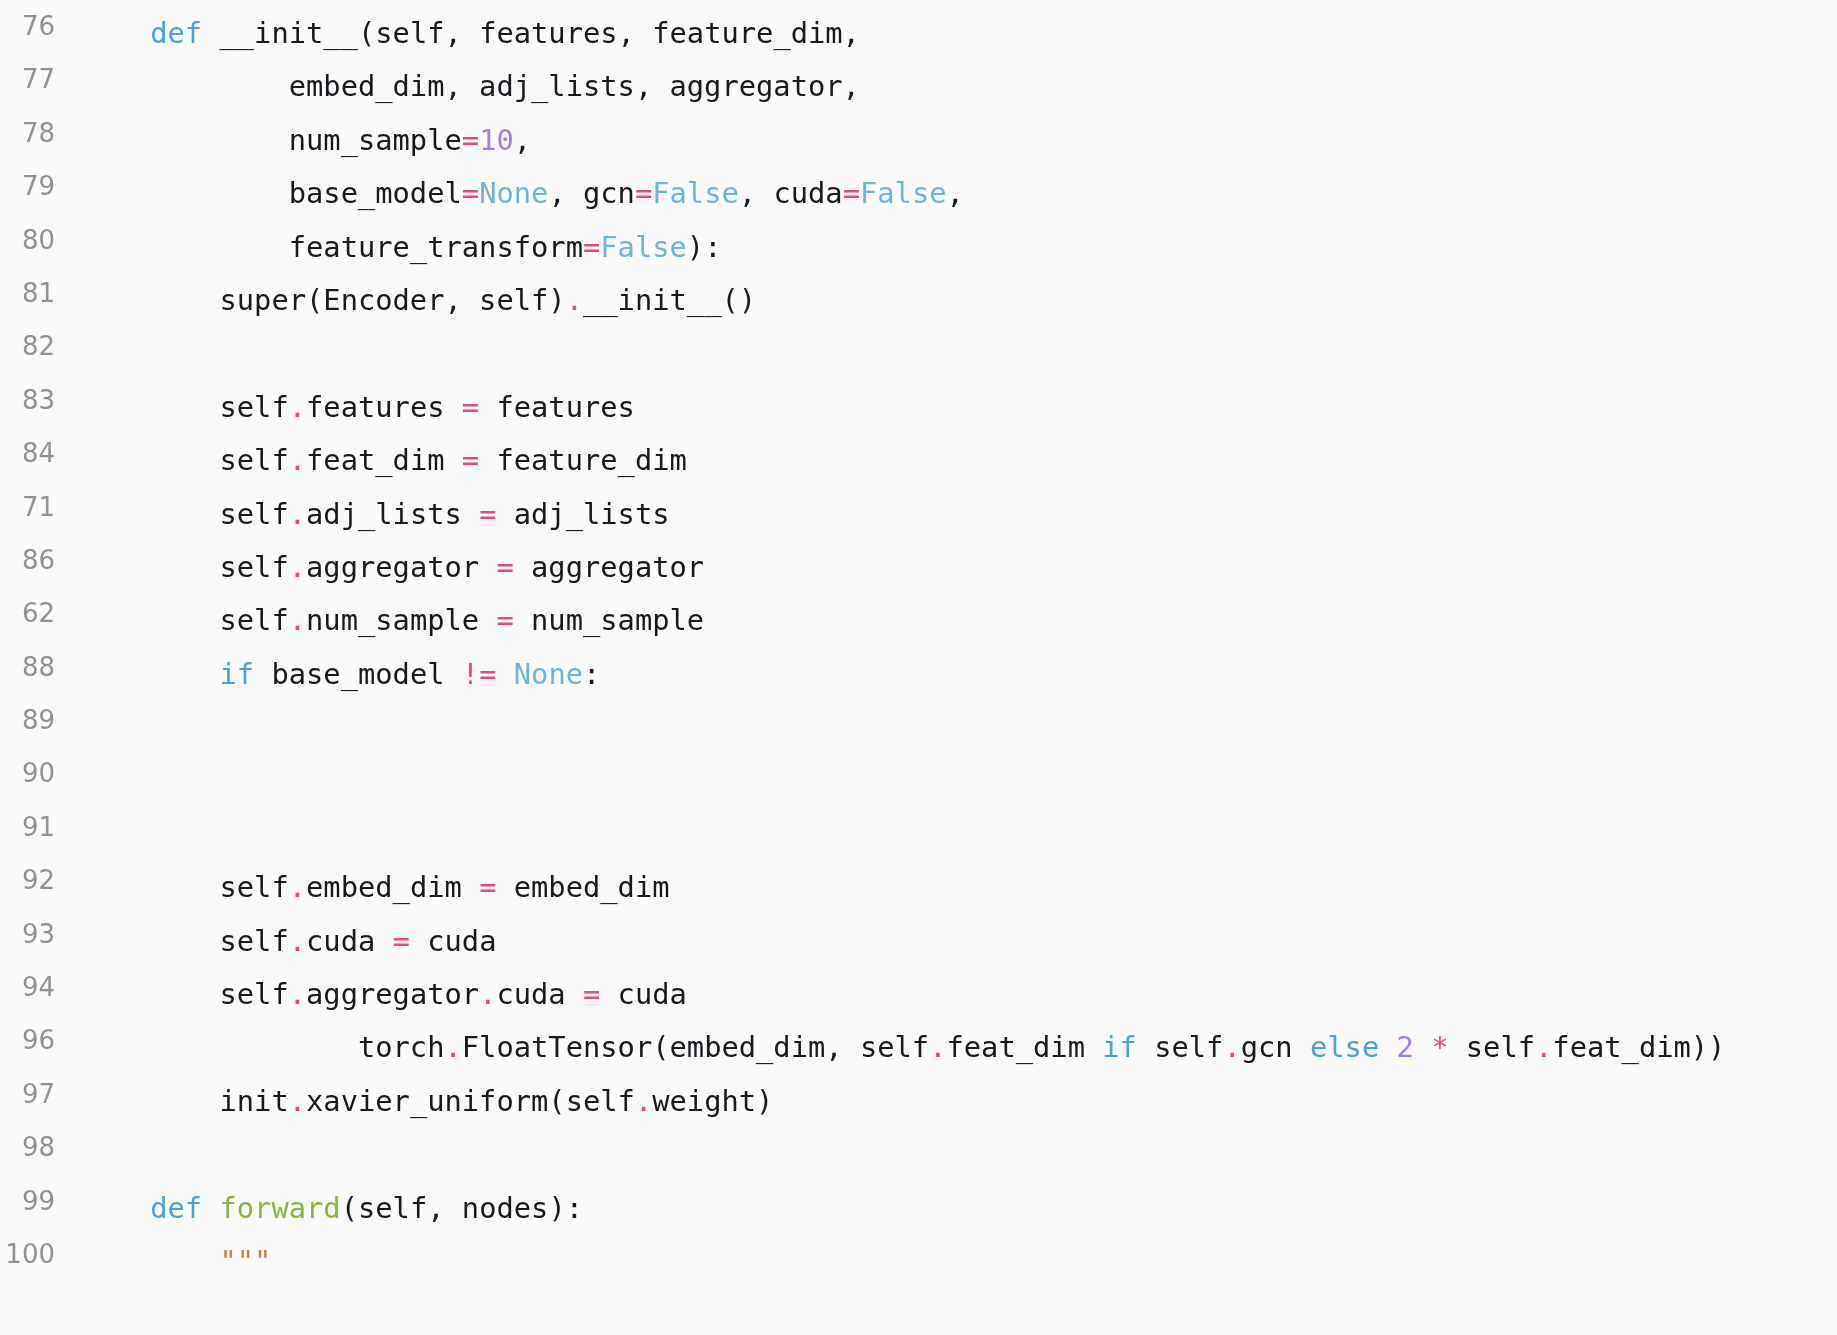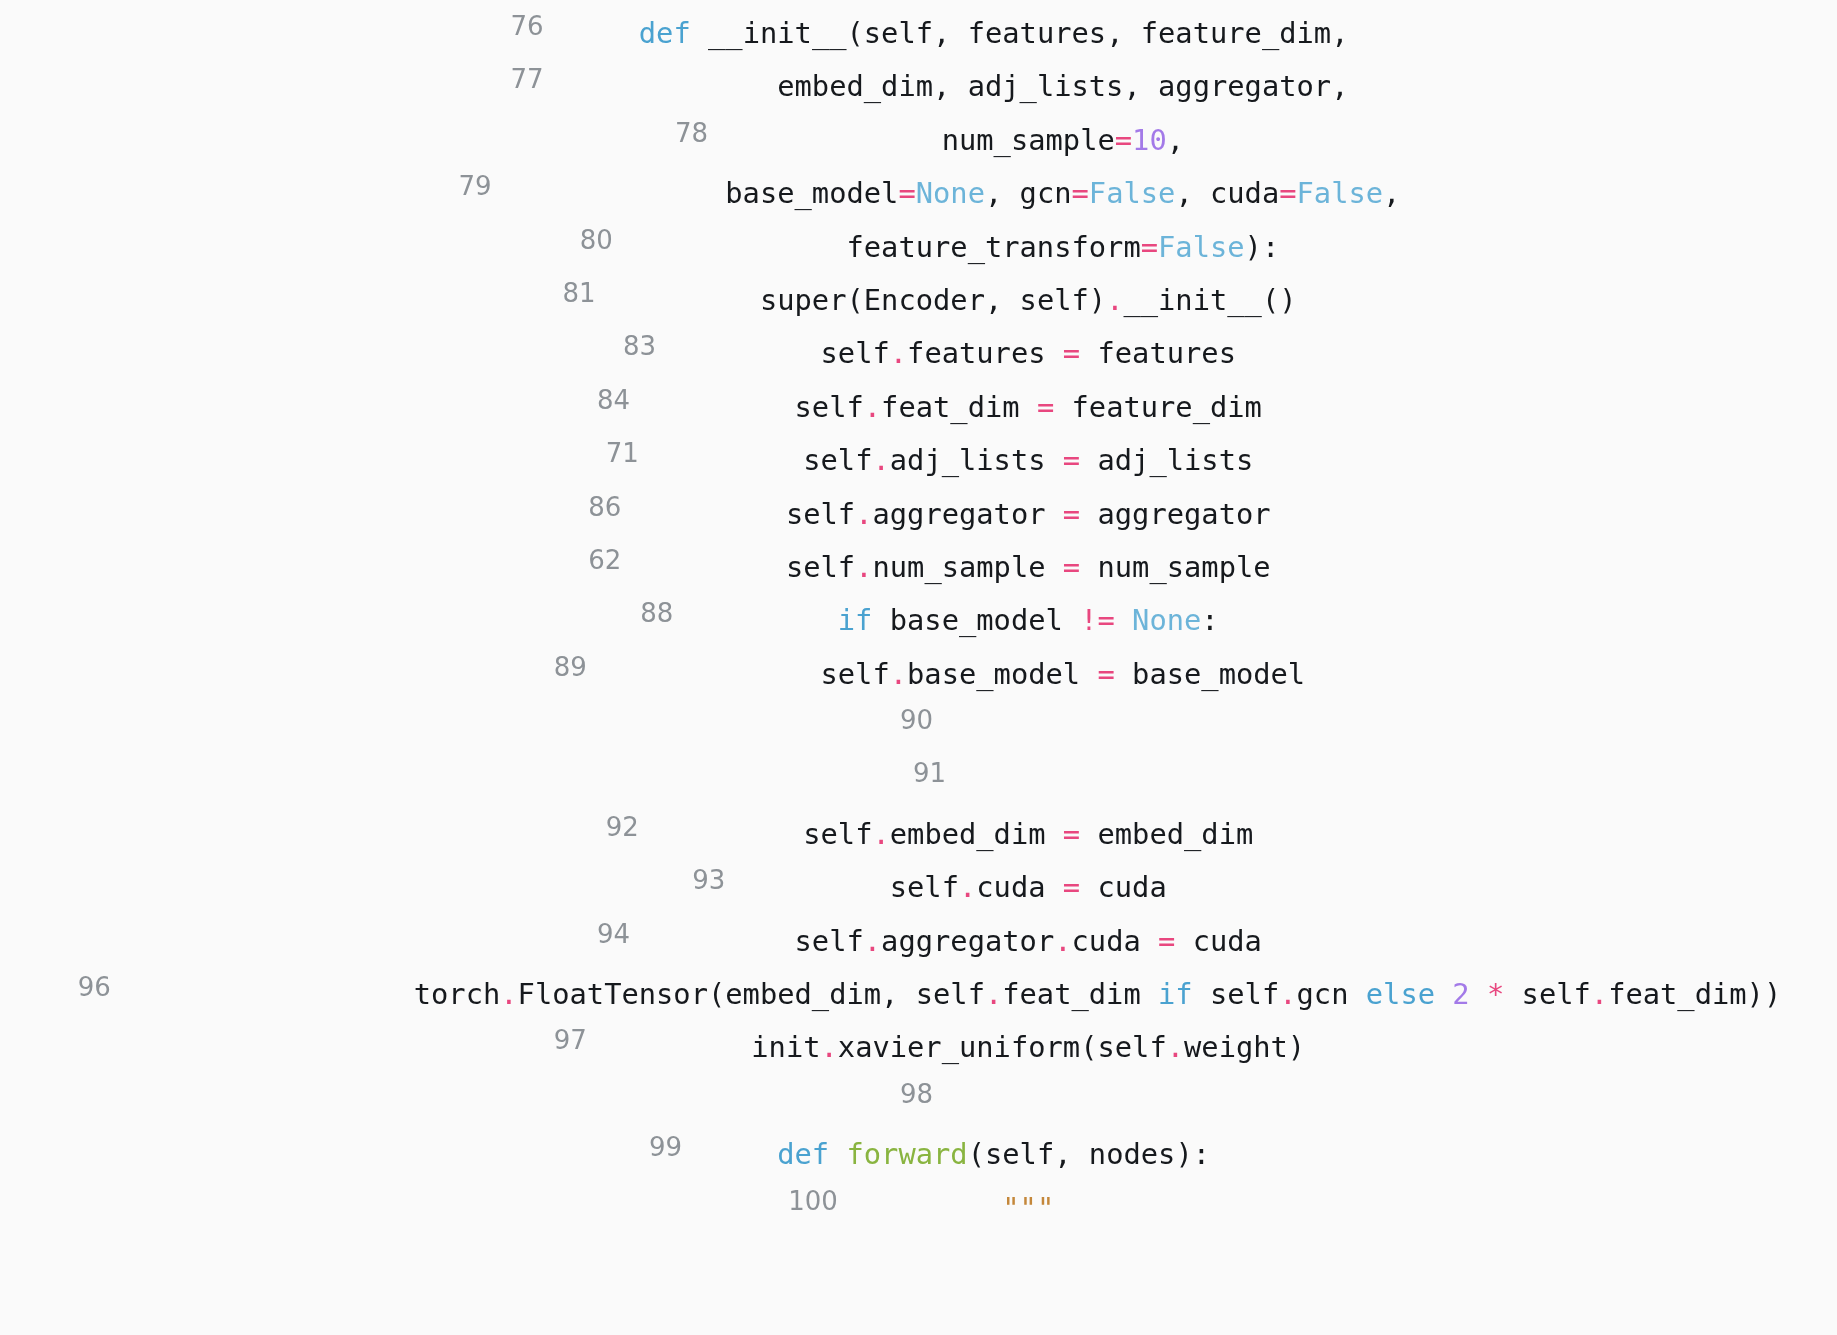--- a/index.html
+++ b/index.html
@@ -24,21 +24,20 @@
     width: 1837px; height: 1335px;
     font-family: "DejaVu Sans Mono", "Liberation Mono", monospace;
     font-size: 28.75px;
     color: var(--text);
   }
   .code-line {
     display: flex;
     height: 53.4px;
     line-height: 53.4px;
     white-space: pre;
-    justify-content: center;
   }
   .line-number {
     flex: 0 0 55px;
     text-align: right;
     color: var(--gutter);
     font-family: "DejaVu Sans", "Liberation Sans", sans-serif;
     font-size: 26px;
     user-select: none;
   }
   .line-code { margin-left: 26px; margin-top: 7px; }
@@ -54,27 +53,28 @@
 <body>
 
 <div class="code-editor">
   <div>
       <div class="code-line"><span class="line-number">76</span><span class="line-code"><span class="tok-plain">    </span><span class="tok-keyword">def</span><span class="tok-plain"> __init__(self, features, feature_dim,</span></span></div>
       <div class="code-line"><span class="line-number">77</span><span class="line-code"><span class="tok-plain">            embed_dim, adj_lists, aggregator,</span></span></div>
       <div class="code-line"><span class="line-number">78</span><span class="line-code"><span class="tok-plain">            num_sample</span><span class="tok-operator">=</span><span class="tok-number">10</span><span class="tok-plain">,</span></span></div>
       <div class="code-line"><span class="line-number">79</span><span class="line-code"><span class="tok-plain">            base_model</span><span class="tok-operator">=</span><span class="tok-constant">None</span><span class="tok-plain">, gcn</span><span class="tok-operator">=</span><span class="tok-constant">False</span><span class="tok-plain">, cuda</span><span class="tok-operator">=</span><span class="tok-constant">False</span><span class="tok-plain">,</span></span></div>
       <div class="code-line"><span class="line-number">80</span><span class="line-code"><span class="tok-plain">            feature_transform</span><span class="tok-operator">=</span><span class="tok-constant">False</span><span class="tok-plain">):</span></span></div>
       <div class="code-line"><span class="line-number">81</span><span class="line-code"><span class="tok-plain">        super(Encoder, self)</span><span class="tok-operator">.</span><span class="tok-plain">__init__()</span></span></div>
+      <div class="code-line"><span class="line-number">82</span><span class="line-code"></span></div>
       <div class="code-line"><span class="line-number">83</span><span class="line-code"><span class="tok-plain">        self</span><span class="tok-operator">.</span><span class="tok-plain">features </span><span class="tok-operator">=</span><span class="tok-plain"> features</span></span></div>
       <div class="code-line"><span class="line-number">84</span><span class="line-code"><span class="tok-plain">        self</span><span class="tok-operator">.</span><span class="tok-plain">feat_dim </span><span class="tok-operator">=</span><span class="tok-plain"> feature_dim</span></span></div>
       <div class="code-line"><span class="line-number">71</span><span class="line-code"><span class="tok-plain">        self</span><span class="tok-operator">.</span><span class="tok-plain">adj_lists </span><span class="tok-operator">=</span><span class="tok-plain"> adj_lists</span></span></div>
       <div class="code-line"><span class="line-number">86</span><span class="line-code"><span class="tok-plain">        self</span><span class="tok-operator">.</span><span class="tok-plain">aggregator </span><span class="tok-operator">=</span><span class="tok-plain"> aggregator</span></span></div>
       <div class="code-line"><span class="line-number">62</span><span class="line-code"><span class="tok-plain">        self</span><span class="tok-operator">.</span><span class="tok-plain">num_sample </span><span class="tok-operator">=</span><span class="tok-plain"> num_sample</span></span></div>
       <div class="code-line"><span class="line-number">88</span><span class="line-code"><span class="tok-plain">        </span><span class="tok-keyword">if</span><span class="tok-plain"> base_model </span><span class="tok-operator">!=</span><span class="tok-plain"> </span><span class="tok-constant">None</span><span class="tok-plain">:</span></span></div>
-      <div class="code-line"><span class="line-number">89</span><span class="line-code"><span class="tok-plain">            self</span><span class="tok-operator">.</span><span class="tok-plain">base_model </span><span class="tok-operator">=</span><span class="tok-plain"> base_model</span></span></div>
+      <div class="code-line"><span class="line-number">89</span></div>
       <div class="code-line"><span class="line-number">90</span><span class="line-code"></span></div>
       <div class="code-line"><span class="line-number">91</span></div>
       <div class="code-line"><span class="line-number">92</span><span class="line-code"><span class="tok-plain">        self</span><span class="tok-operator">.</span><span class="tok-plain">embed_dim </span><span class="tok-operator">=</span><span class="tok-plain"> embed_dim</span></span></div>
       <div class="code-line"><span class="line-number">93</span><span class="line-code"><span class="tok-plain">        self</span><span class="tok-operator">.</span><span class="tok-plain">cuda </span><span class="tok-operator">=</span><span class="tok-plain"> cuda</span></span></div>
       <div class="code-line"><span class="line-number">94</span><span class="line-code"><span class="tok-plain">        self</span><span class="tok-operator">.</span><span class="tok-plain">aggregator</span><span class="tok-operator">.</span><span class="tok-plain">cuda </span><span class="tok-operator">=</span><span class="tok-plain"> cuda</span></span></div>
       <div class="code-line"><span class="line-number">96</span><span class="line-code"><span class="tok-plain">                torch</span><span class="tok-operator">.</span><span class="tok-plain">FloatTensor(embed_dim, self</span><span class="tok-operator">.</span><span class="tok-plain">feat_dim </span><span class="tok-keyword">if</span><span class="tok-plain"> self</span><span class="tok-operator">.</span><span class="tok-plain">gcn </span><span class="tok-keyword">else</span><span class="tok-plain"> </span><span class="tok-number">2</span><span class="tok-plain"> </span><span class="tok-operator">*</span><span class="tok-plain"> self</span><span class="tok-operator">.</span><span class="tok-plain">feat_dim))</span></span></div>
       <div class="code-line"><span class="line-number">97</span><span class="line-code"><span class="tok-plain">        init</span><span class="tok-operator">.</span><span class="tok-plain">xavier_uniform(self</span><span class="tok-operator">.</span><span class="tok-plain">weight)</span></span></div>
       <div class="code-line"><span class="line-number">98</span><span class="line-code"></span></div>
       <div class="code-line"><span class="line-number">99</span><span class="line-code"><span class="tok-plain">    </span><span class="tok-keyword">def</span><span class="tok-plain"> </span><span class="tok-function">forward</span><span class="tok-plain">(self, nodes):</span></span></div>
       <div class="code-line"><span class="line-number">100</span><span class="line-code"><span class="tok-plain">        </span><span class="tok-string">"""</span></span></div>

